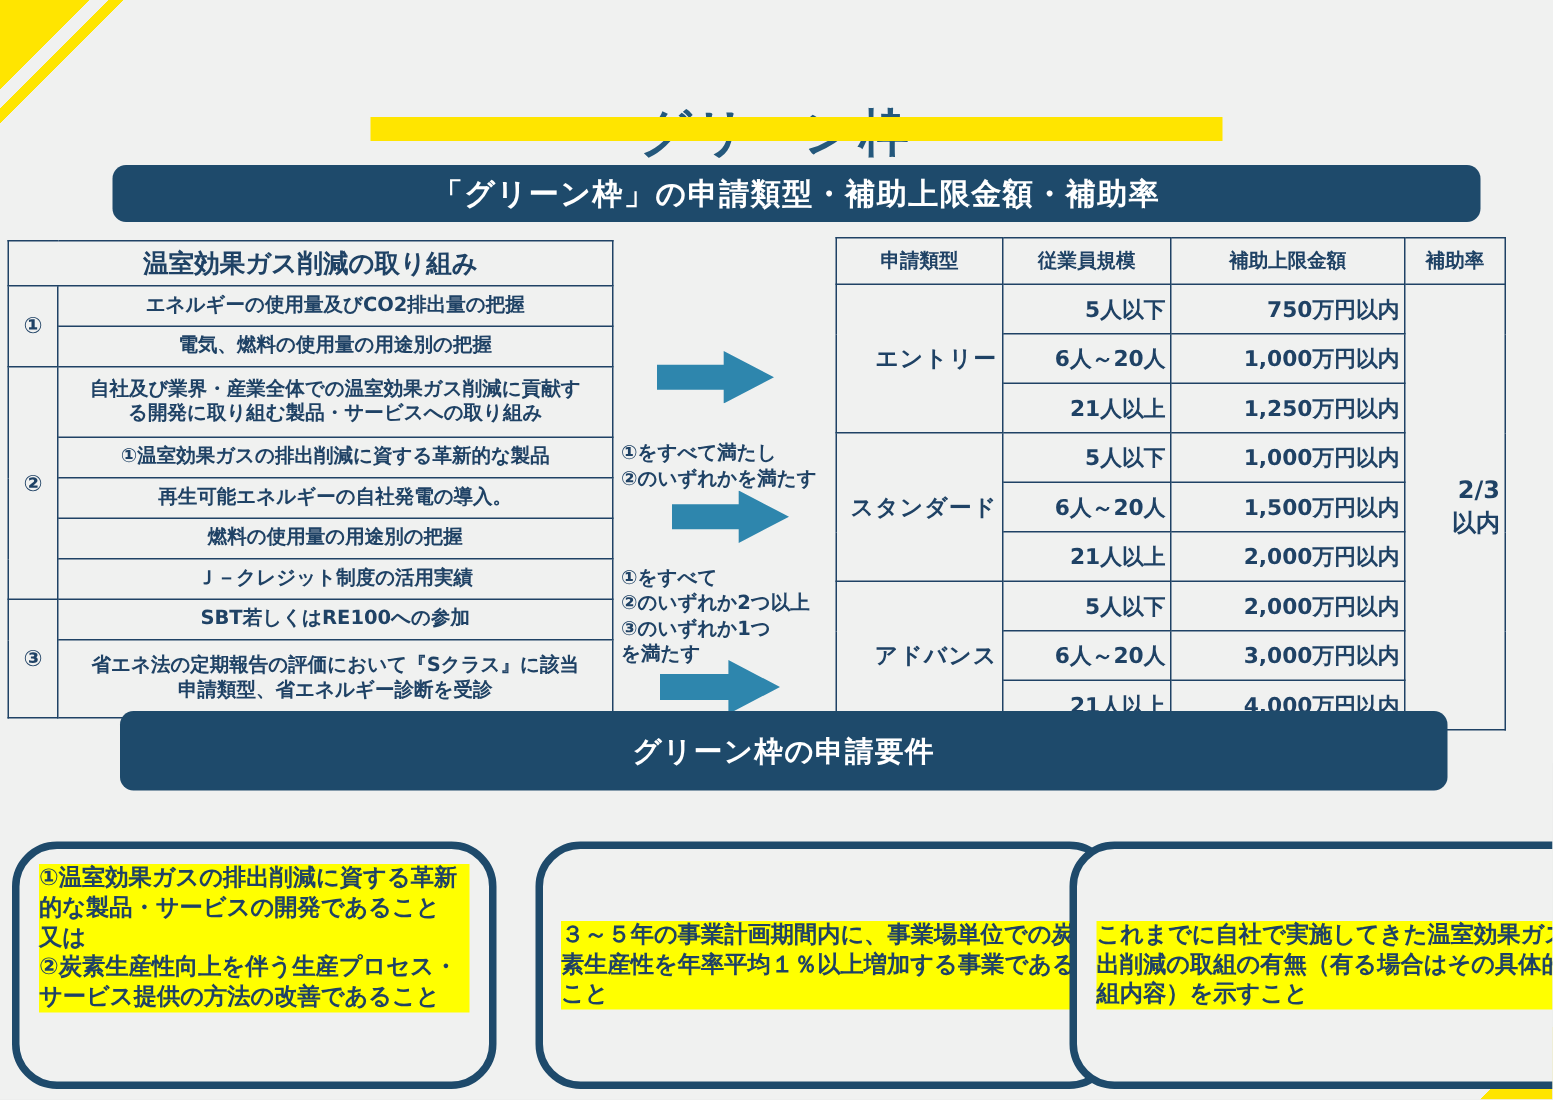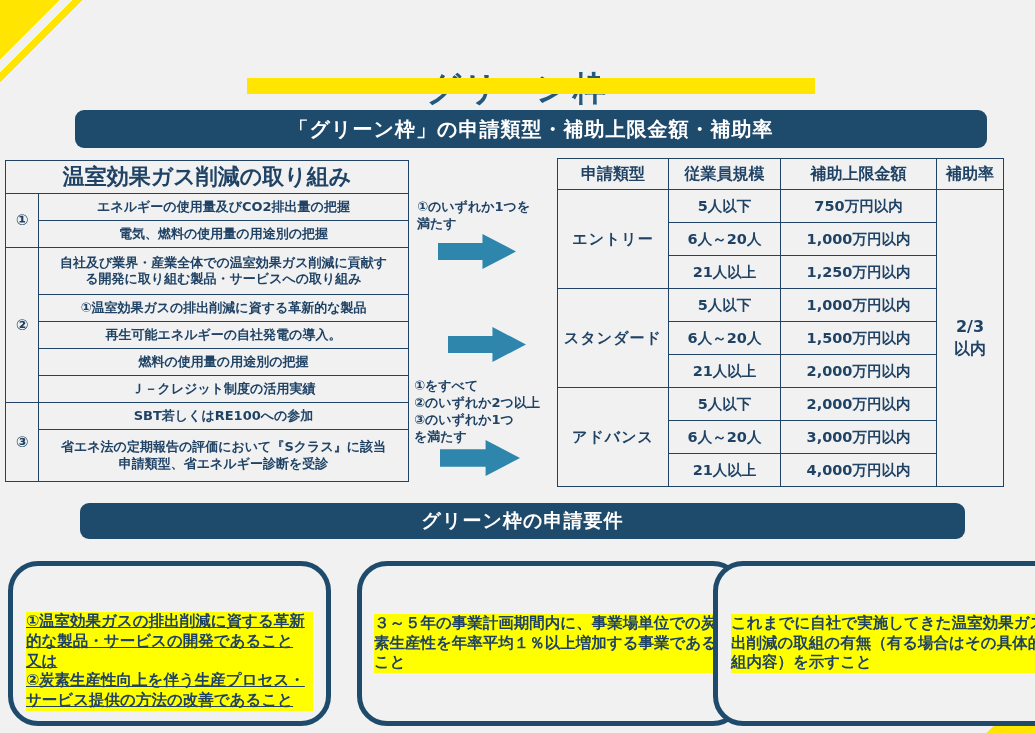--- a/index.html
+++ b/index.html
@@ -34,39 +34,39 @@
     position:absolute;left:247px;top:78px;width:568px;height:16px;
     background:#ffe500;
   }
   
   .bar{
     position:absolute;background:#1e4a6b;border-radius:9px;
     color:#ffffff;font-weight:bold;
     display:flex;align-items:center;justify-content:center;
   }
   .bar1{left:75px;top:110px;width:912px;height:38px;font-size:20px;letter-spacing:1px;}
-  .bar2{left:80px;top:503px;width:885px;height:36px;font-size:19px;letter-spacing:1px;}
+  .bar2{left:80px;top:474px;width:885px;height:53px;font-size:19px;letter-spacing:1px;}
   
   table{border-collapse:collapse;table-layout:fixed;}
   td,th{
     border:1.5px solid #1f4265;
     font-weight:bold;color:#1f4265;
     text-align:center;vertical-align:middle;
     padding:1px 3px;white-space:pre-line;
   }
   .ltable{position:absolute;left:5px;top:160px;width:404px;}
-  .ltable th{font-size:22px;height:27px;}
+  .ltable th{font-size:17px;height:27px;}
   .ltable td{font-size:13px;line-height:1.25;}
   .ltable td.num{font-size:15px;width:30px;}
   .ltable tr.h27{height:27px;}
   .ltable tr.h47{height:47px;}
   .ltable tr.h52{height:52px;}
   .rtable{position:absolute;left:557px;top:158px;width:446px;}
-  .rtable th{font-size:16px;height:28px;}
-  .rtable td{font-size:14.5px;}
+  .rtable th{font-size:13px;height:28px;}
+  .rtable td{font-size:14.5px;text-align:right;}
   .rtable tr.row{height:33px;}
   .rtable td.type{font-size:15px;letter-spacing:1px;}
   .rtable td.rate{font-size:16px;line-height:1.35;}
   
   .cond{position:absolute;font-size:13px;font-weight:bold;line-height:1.3;white-space:pre-line;color:#1f4265;}
   .cond1{left:417px;top:199px;}
   .cond2{left:414px;top:295px;}
   .cond3{left:414px;top:378px;}
   .arrow{
     position:absolute;background:#2e86ad;
@@ -75,21 +75,21 @@
   .arrow1{left:438px;top:234px;width:78px;height:35px;}
   .arrow2{left:448px;top:327px;width:78px;height:35px;}
   .arrow3{left:440px;top:440px;width:80px;height:36px;}
   
   .req-box{
     position:absolute;top:561px;height:165px;
     background:#f0f1f0;border:5px solid #1e4a6b;border-radius:30px;
     box-sizing:border-box;z-index:1;
     display:flex;padding:10px 13px;
   }
-  .req-box.b1{left:8px;width:323px;align-items:flex-end;text-decoration:underline;}
+  .req-box.b1{left:8px;width:323px;align-items:flex-start;}
   .req-box.b2{left:357px;width:386px;align-items:center;padding-left:12px;}
   .req-box.b3{left:713px;width:380px;align-items:center;}
   .req-text{
     font-size:15.5px;font-weight:bold;line-height:1.28;color:#1f4265;
     white-space:pre-line;background:#ffff00;
     box-decoration-break:clone;-webkit-box-decoration-break:clone;
   }
 </style>
 </head>
 <body>
@@ -141,23 +141,23 @@
       <td class="num" rowspan="2">③</td>
       <td>SBT若しくはRE100への参加</td>
     </tr>
     <tr class="h52">
           <td>省エネ法の定期報告の評価において『Sクラス』に該当
 申請類型、省エネルギー診断を受診</td>
         </tr>
   </tbody>
     </table>
 
-  <div class="cond cond1">①のいずれか1つを
-満たす</div>
   <div class="arrow arrow1"></div>
+  <div class="cond cond2">①をすべて満たし
+②のいずれかを満たす</div>
   <div class="arrow arrow2"></div>
   <div class="cond cond3">①をすべて
 ②のいずれか2つ以上
 ③のいずれか1つ
 を満たす</div>
   <div class="arrow arrow3"></div>
 
   <table class="rtable">
     <colgroup>
         <col style="width:111px">

